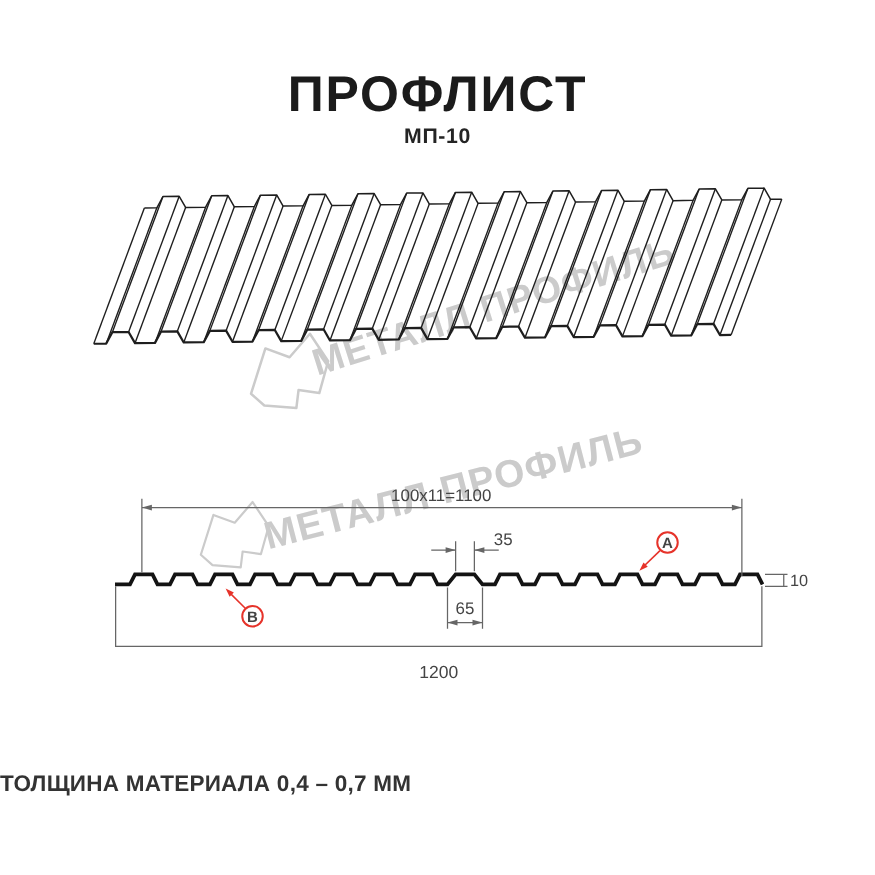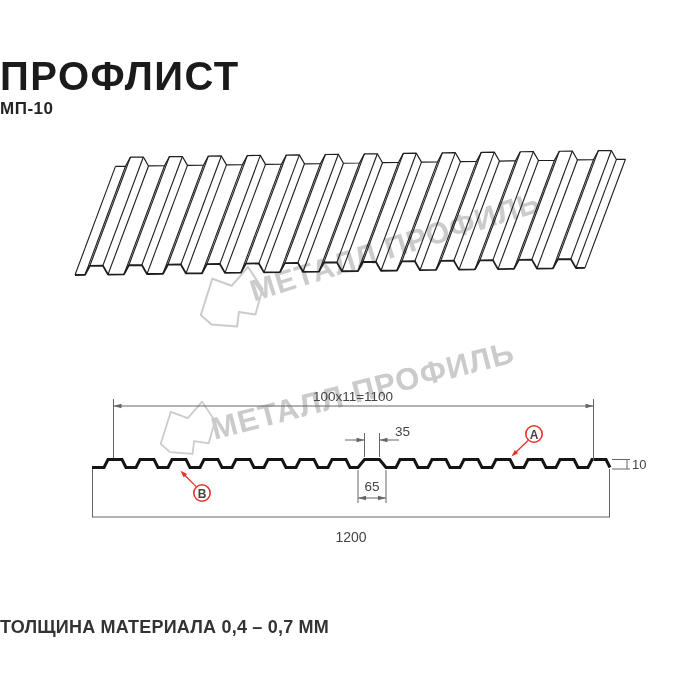--- a/index.html
+++ b/index.html
@@ -1,21 +1,21 @@
 <!DOCTYPE html>
 <html><head>
 <meta charset="utf-8">
 <style>
   html,body{margin:0;padding:0;background:#fff;}
   #page{position:relative;width:700px;height:700px;background:#fff;overflow:hidden;
         font-family:"Liberation Sans",sans-serif;}
   .abs{position:absolute;}
-  #title{top:54px;left:0;width:700px;text-align:left;font-size:40px;font-weight:800;
+  #title{top:54px;left:0;width:700px;text-align:center;font-size:40px;font-weight:800;
          color:#1b1b1b;letter-spacing:1.5px;}
-  #subtitle{top:99px;left:0;width:700px;text-align:left;font-size:17px;font-weight:700;
+  #subtitle{top:99px;left:0;width:700px;text-align:center;font-size:17px;font-weight:700;
             color:#242424;letter-spacing:.5px;}
   #footer-note{top:617px;left:0;width:700px;text-align:left;font-size:18px;font-weight:700;
                color:#333;letter-spacing:.2px;}
   .wm{position:absolute;font-weight:700;color:#cbcbcb;white-space:nowrap;letter-spacing:1px;
       z-index:2;}
   #wm1{left:251px;top:275px;font-size:30px;transform:rotate(-17.5deg);transform-origin:0 50%;}
   #wm2{left:212px;top:412px;font-size:31px;transform:rotate(-14.5deg);transform-origin:0 50%;}
   svg.layer{position:absolute;left:0;top:0;}
   #fill-layer{z-index:1;}
   #wm-layer{z-index:2;}

